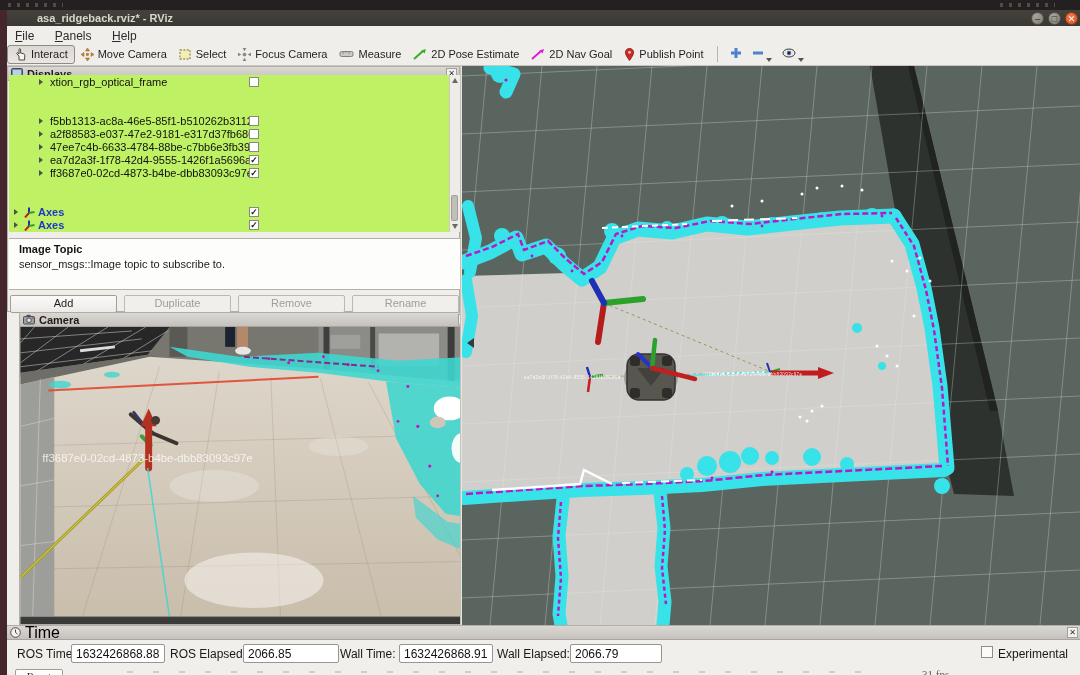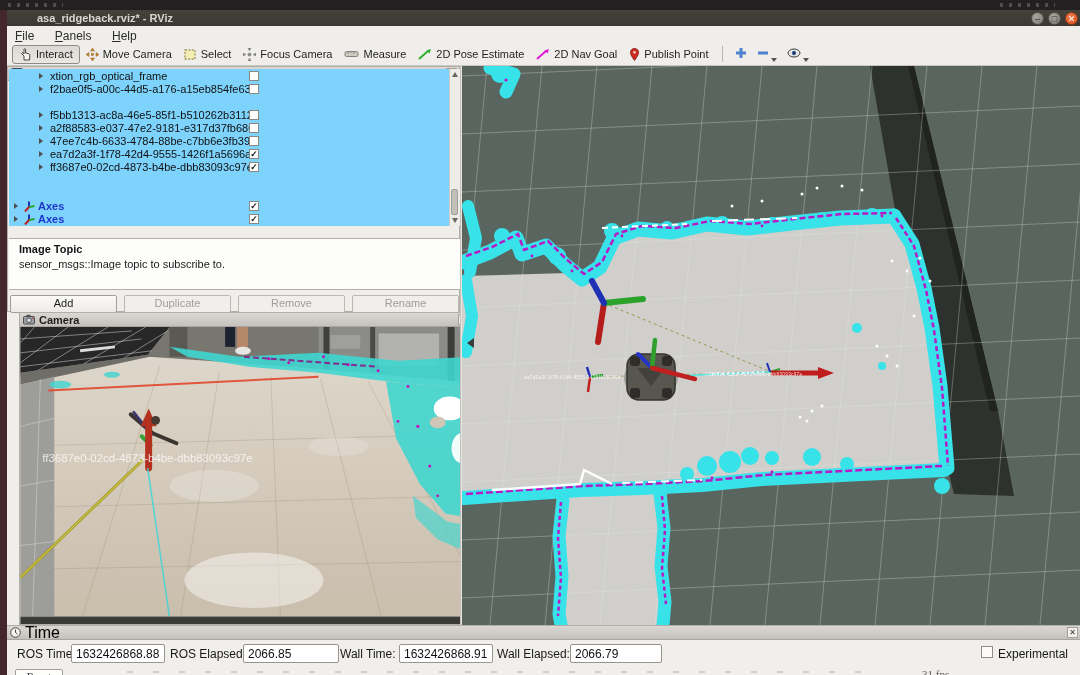--- a/index.html
+++ b/index.html
@@ -10,35 +10,35 @@
   #systrip .marks{top:3px;height:4px;background:repeating-linear-gradient(90deg,#6d6a66 0 3px,transparent 3px 9px);opacity:.6;}
   #deskstrip{left:0;top:10px;width:7px;height:665px;background:#44262c;}
   #win{left:7px;top:10px;width:1073px;height:665px;background:#f0eeeb;}
   #titlebar{left:0;top:0;width:1073px;height:16px;background:linear-gradient(#45423c,#3b3833);color:#d9d5cf;}
   #titlebar .title{width:100%;font-size:11px;font-weight:bold;line-height:16px;margin-left:30px;}
   .wbtn{top:2px;width:13px;height:13px;border-radius:50%;font-size:9px;line-height:12px;text-align:center;color:#2e2b27;background:radial-gradient(circle at 35% 30%,#a8a49e,#7d7972);border:1px solid #55524c;box-sizing:border-box;}
   .wbtn.close{background:radial-gradient(circle at 35% 30%,#f07a4d,#d9531f);color:#fff;border-color:#9c3a14;}
   #menubar{left:0;top:16px;width:1073px;height:17px;background:#f0eeeb;}
   .menuitem{display:inline-block;font-size:12px;color:#2c2c2c;padding:1px 8px;line-height:15px;}
   .menuitem::first-letter{text-decoration:underline;}
-  #toolbar{left:0;top:33px;width:1073px;height:23px;background:#f0eeeb;border-bottom:1px solid #c9c5bf;box-sizing:border-box;display:flex;align-items:center;padding-left:5px;}
+  #toolbar{left:0;top:33px;width:1073px;height:23px;background:#f0eeeb;border-bottom:1px solid #c9c5bf;box-sizing:border-box;display:flex;align-items:center;}
   .tool{display:flex;align-items:center;gap:4px;font-size:11px;color:#1f1f1f;padding:2px 6px;white-space:nowrap;}
   .tool.active{border:1px solid #8f8b84;border-radius:3px;background:linear-gradient(#dcd9d5,#eae7e3);}
   .tool svg{display:block;}
   .tsep{width:1px;height:16px;background:#b9b5af;margin:0 7px;}
   .ticon{padding:2px 5px;display:flex;align-items:flex-end;gap:1px;}
   .caret{width:0;height:0;border-top:4px solid #555;border-left:3px solid transparent;border-right:3px solid transparent;margin-left:1px;margin-bottom:1px;}
   
   #main{left:0;top:56px;width:1073px;height:559px;}
   .panel{background:#f0eeeb;border:1px solid #b1ada7;box-sizing:border-box;}
   .phead{position:absolute;left:0;top:0;right:0;height:14px;background:linear-gradient(#dbd8d4,#c5c1bc);border-bottom:1px solid #a9a49e;display:flex;align-items:center;padding-left:3px;gap:4px;box-sizing:border-box;}
   .phead .ptitle{font-size:11px;font-weight:bold;color:#1d1d1d;}
   .pclose{position:absolute;right:2px;top:1px;width:11px;height:11px;background:#f2f0ee;border:1px solid #a39f99;font-size:8px;line-height:9px;text-align:center;color:#333;box-sizing:border-box;}
   #displaysPanel{left:0;top:0;width:453px;height:246px;}
-  #tree{left:1px;top:2px;width:451px;height:157px;background:#7dd3fc;overflow:hidden;text-decoration:underline;}
+  #tree{left:1px;top:8px;width:451px;height:157px;background:#bef264;overflow:hidden;text-decoration:underline;}
   .trow{position:absolute;left:0;width:100%;height:13px;font-size:11px;color:#111;}
   .trow .tri{position:absolute;top:3px;width:0;height:0;border-left:4px solid #4f4f4f;border-top:3.5px solid transparent;border-bottom:3.5px solid transparent;}
   .trow .tlabel{position:absolute;top:0;line-height:13px;white-space:nowrap;}
   .trow .tlabel.blue{color:#2036c8;font-weight:bold;}
   .cb{position:absolute;left:240px;top:1px;width:10px;height:10px;background:#fff;border:1px solid #8b8781;box-sizing:border-box;font-size:9px;line-height:9px;text-align:center;color:#1b1b1b;font-weight:bold;}
   .cb.on::after{content:"\2713";}
   .ticon12{position:absolute;top:1px;}
   #treesb{position:absolute;right:0;top:0;bottom:0;width:10px;background:#eeece9;border-left:1px solid #ccc8c2;}
   .sbarrow{position:absolute;left:2px;width:0;height:0;}
   .sbarrow.up{top:3px;border-bottom:5px solid #6b6761;border-left:3.5px solid transparent;border-right:3.5px solid transparent;}
@@ -205,25 +205,20 @@
             </svg></span>
         <span class="ptitle">Displays</span>
         <span class="pclose">✕</span>
       </div>
       <div id="tree" class="abs">
         <div class="trow" style="top:1px;">
             <span class="tri" style="left:30px;"></span>
             <span class="tlabel" style="left:41px;">xtion_rgb_optical_frame</span>
             <span class="cb"></span>
           </div>
-        <div class="trow" style="top:14px;">
-            <span class="tri" style="left:30px;"></span>
-            <span class="tlabel" style="left:41px;">f2bae0f5-a00c-44d5-a176-a15eb854fe63</span>
-            <span class="cb"></span>
-          </div>
         <div class="trow" style="top:40px;">
             <span class="tri" style="left:30px;"></span>
             <span class="tlabel" style="left:41px;">f5bb1313-ac8a-46e5-85f1-b510262b3112</span>
             <span class="cb"></span>
           </div>
         <div class="trow" style="top:53px;">
             <span class="tri" style="left:30px;"></span>
             <span class="tlabel" style="left:41px;">a2f88583-e037-47e2-9181-e317d37fb680</span>
             <span class="cb"></span>
           </div>

